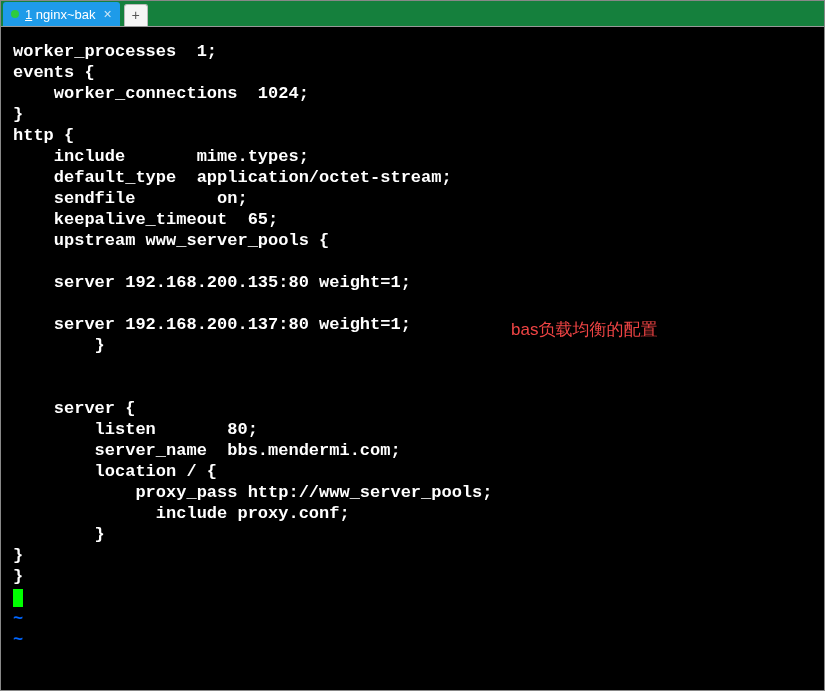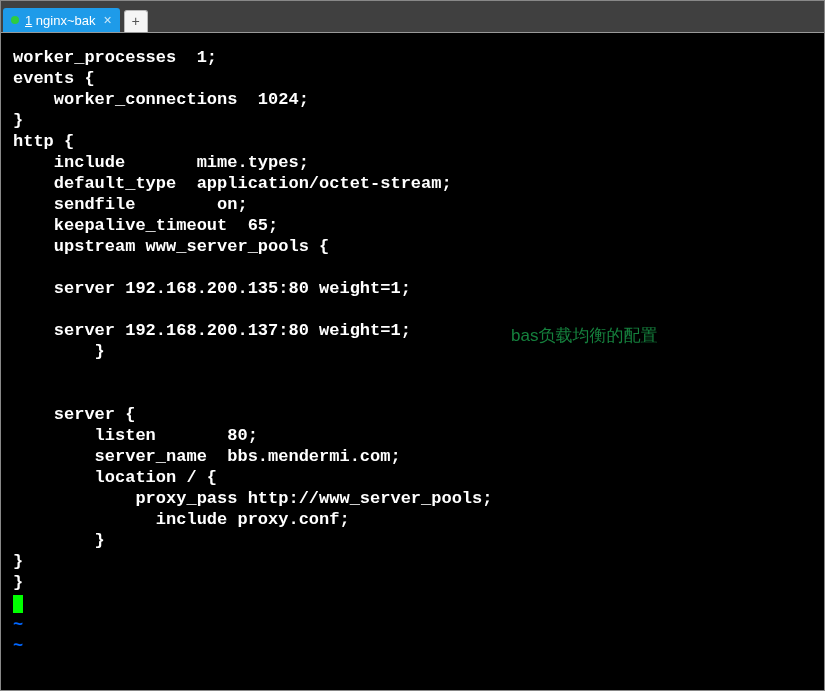--- a/index.html
+++ b/index.html
@@ -15,22 +15,22 @@
       overflow: hidden;
     }
     .window {
       width: 100%;
       height: 100%;
       border: 1px solid #888;
       display: flex;
       flex-direction: column;
     }
     .tab-bar {
-      height: 32px;
-      background: #404040;
+      height: 26px;
+      background: #15803d;
       display: flex;
       align-items: flex-end;
       border-bottom: 1px solid #999;
     }
     .tab {
       height: 24px;
       background: #1e9be9;
       color: #fff;
       display: flex;
       align-items: center;
@@ -84,21 +84,21 @@
       padding: 14px 4px 0 12px;
       font-size: 17px;
       line-height: 21px;
       font-weight: bold;
       white-space: pre;
       position: relative;
       overflow: hidden;
     }
     .annotation {
       position: absolute;
-      color: #15803d;
+      color: #ef4444;
       font-family: "Microsoft YaHei", sans-serif;
       font-size: 17px;
       font-weight: normal;
       top: 292px;
       left: 510px;
     }
     .cursor-block {
       display: inline-block;
       width: 10px;
       height: 18px;

